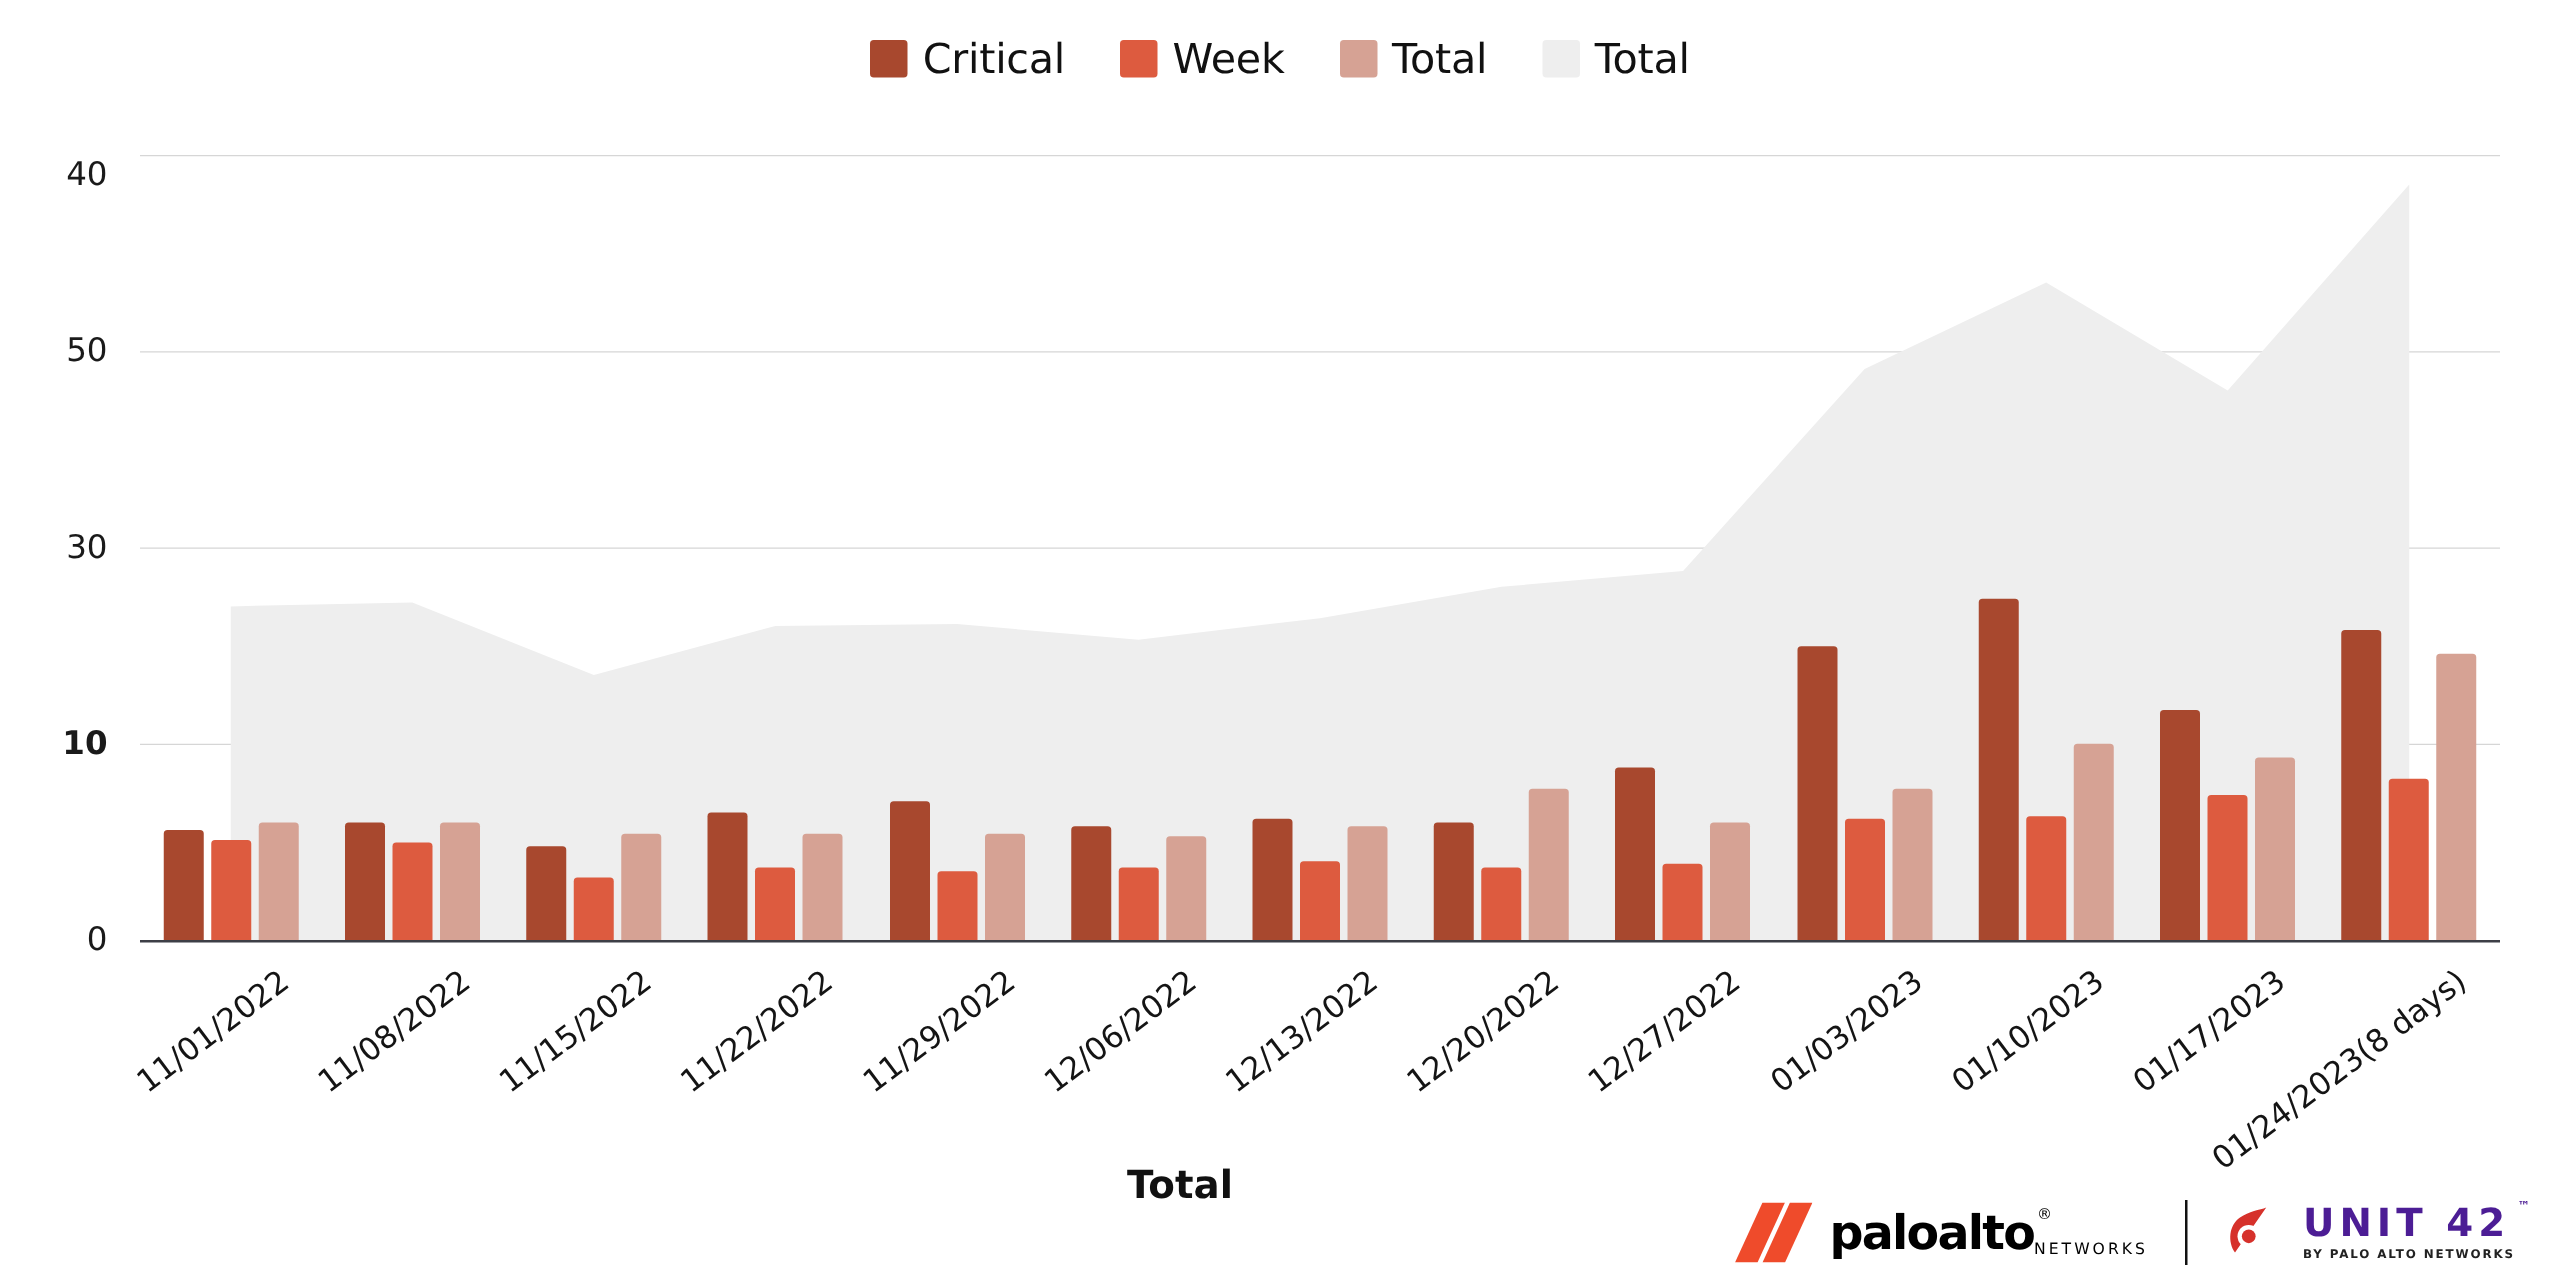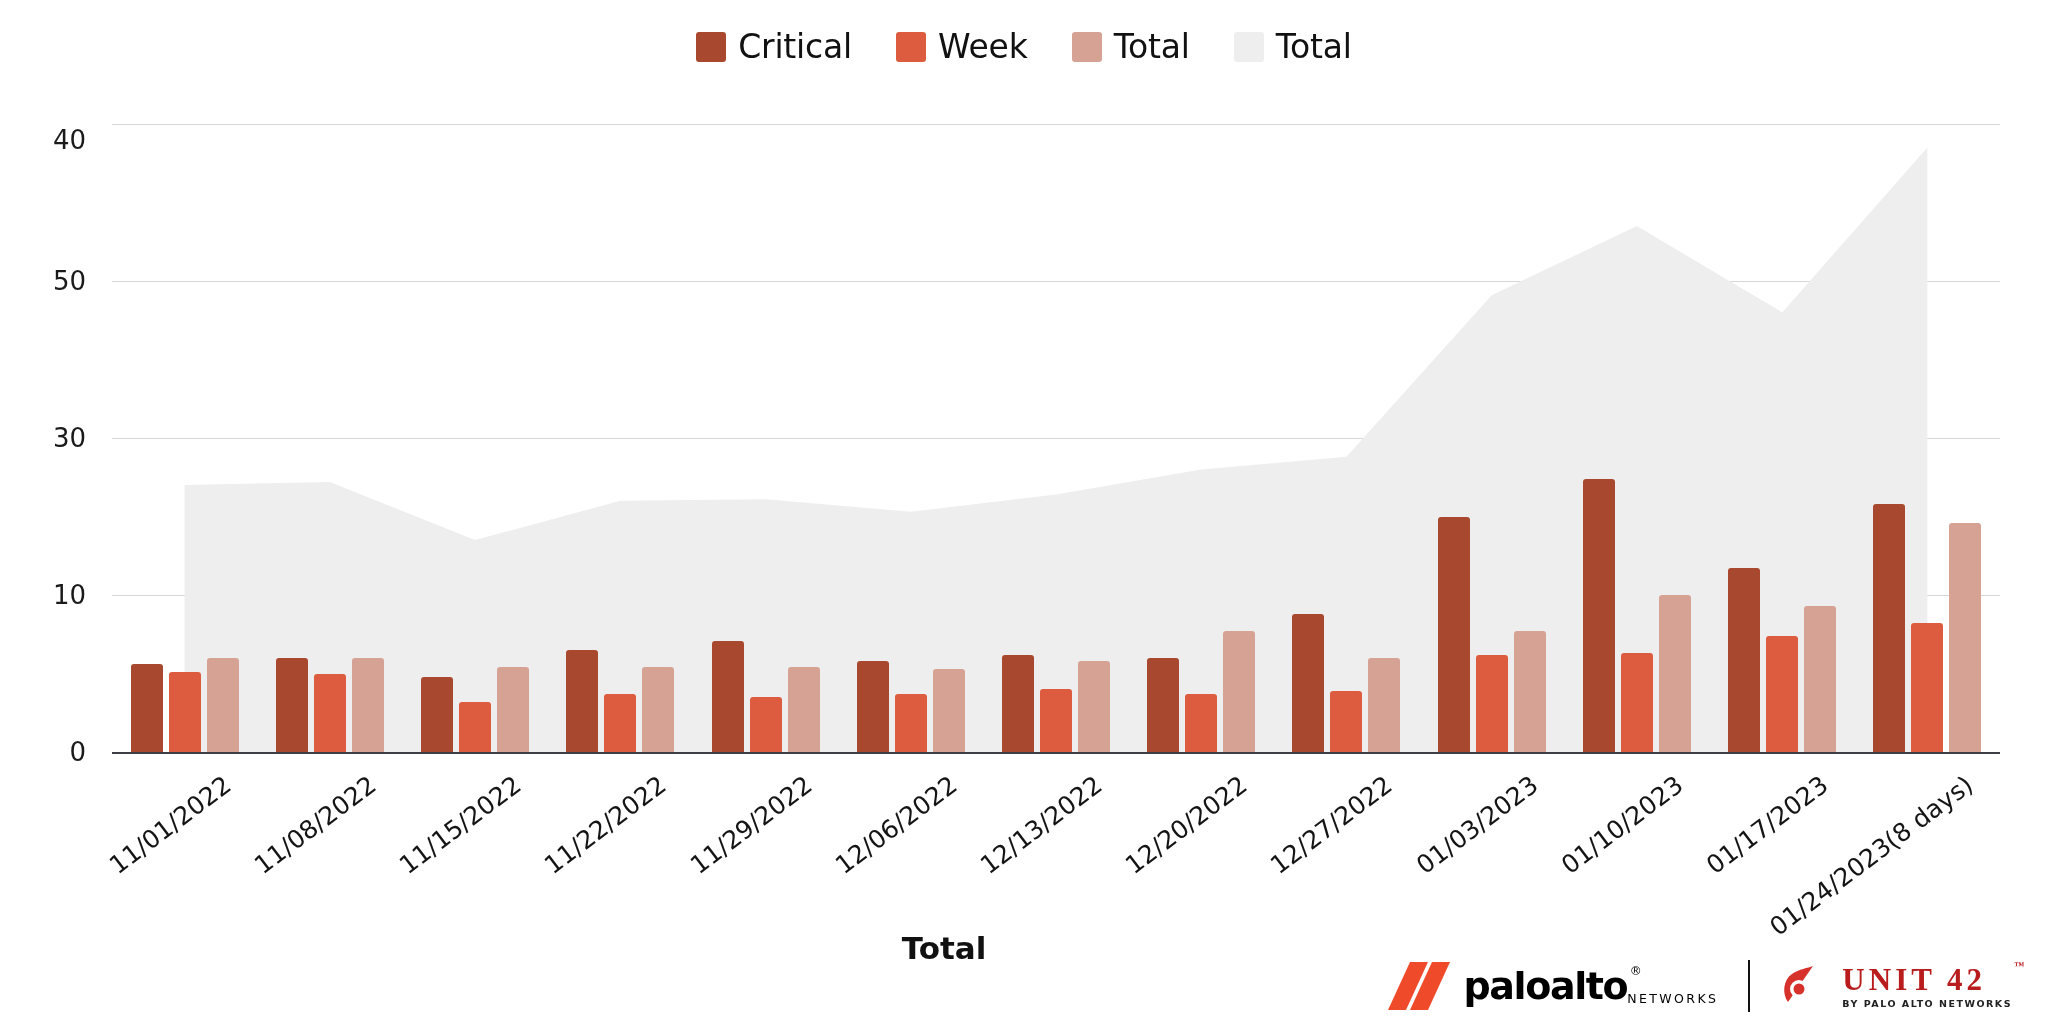--- a/index.html
+++ b/index.html
@@ -69,21 +69,21 @@
   }
   .logo-pan{display:flex;align-items:center;gap:14px;}
   .pan-mark{display:block;}
   .pan-words{display:flex;align-items:flex-end;line-height:1;}
   .pan-name{font-size:38px;font-weight:bold;letter-spacing:-1.4px;color:#000;position:relative;}
   .pan-reg{font-size:12px;vertical-align:super;position:absolute;top:-2px;right:-13px;font-weight:normal;}
   .pan-sub{font-size:12.5px;font-weight:normal;letter-spacing:2.4px;color:#000000;margin-top:2px;}
   .divider{width:2px;height:52px;background:#111;}
   .logo-u42{display:flex;align-items:center;gap:12px;}
   .u42-words{display:flex;flex-direction:column;line-height:1;}
-  .u42-name{font-size:31px;font-weight:bold;letter-spacing:4px;color:#b91c1c;position:relative;font-family:Liberation Serif, serif;}
+  .u42-name{font-size:31px;font-weight:bold;letter-spacing:4px;color:#4c1d95;position:relative;}
   .u42-tm{font-size:10px;vertical-align:super;position:absolute;top:-3px;right:-12px;letter-spacing:0;}
   .u42-sub{font-size:9.5px;font-weight:bold;letter-spacing:1.5px;color:#222;margin-top:4px;}
 </style>
 </head>
 <body>
 
 <div id="legend">
     <div class="legend-item">
       <span class="legend-swatch" style="background: rgb(168, 72, 46);"></span>
       <span class="legend-label">Critical</span>
@@ -97,21 +97,21 @@
       <span class="legend-label">Total</span>
     </div>
     <div class="legend-item">
       <span class="legend-swatch" style="background: rgb(238, 238, 238);"></span>
       <span class="legend-label">Total</span>
     </div>
   </div>
 
 <div id="ylabels">
     <div class="ytick" style="top: 628px;">0</div>
-    <div class="ytick" style="top: 471px;">10</div>
+    <div class="ytick" style="top: 471px; font-weight: bold;">10</div>
     <div class="ytick" style="top: 314px;">30</div>
     <div class="ytick" style="top: 157px;">50</div>
     <div class="ytick" style="top: 16px;">40</div>
   </div>
 
 <div id="plot">
   <div id="gridlines">
       <div class="gridline zero" style="top: 628px;"></div>
       <div class="gridline" style="top: 471px;"></div>
       <div class="gridline" style="top: 314px;"></div>

